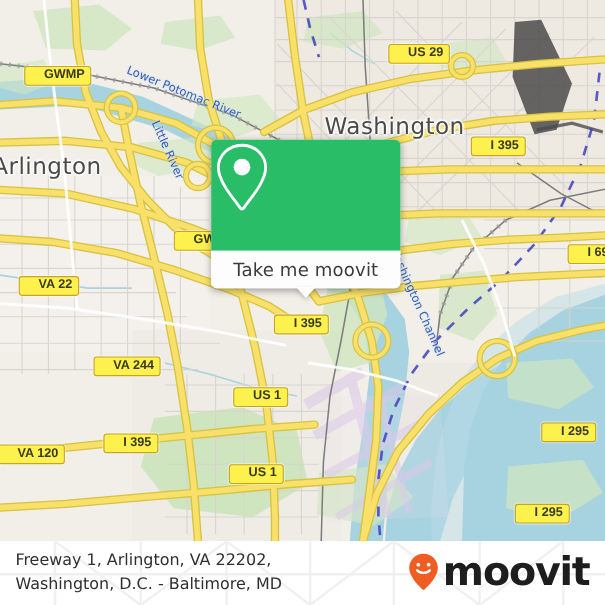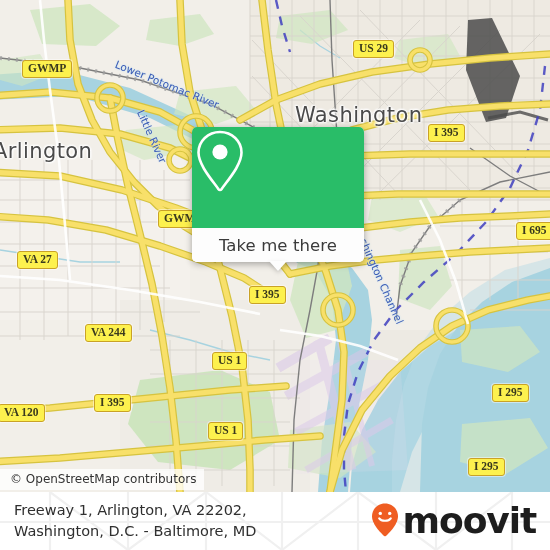--- a/index.html
+++ b/index.html
@@ -30,23 +30,23 @@
     text-shadow:0 0 2px #cfe6f0,0 0 2px #cfe6f0;
   }
 
   
   .shield{
     position:absolute;
     background:#fdf14e;
     border:1.6px solid #c9a227;
     border-radius:3px;
     color:#3a3a1e;
-    font-family:Liberation Serif, serif;
+    font-family:Liberation Sans, sans-serif;
     font-size:11.5px;font-weight:bold;
-    padding:1px 5px 2px 5px;
+    padding:1px 5px 2px 17px;
     line-height:13px;
     white-space:nowrap;
     box-shadow:0 0 0 1px rgba(255,255,255,.45);
   }
 
   
   #popup{
     position:absolute;
     left:192px;top:127px;width:172px;
     border-radius:5px;
@@ -306,46 +306,45 @@
 
     <div class="water-label" style="left:118px;top:58px;transform:rotate(22deg);transform-origin:left top;">Lower Potomac River</div>
     <div class="water-label" style="left:146px;top:108px;transform:rotate(66deg);transform-origin:left top;">Little River</div>
     <div class="water-label" style="left:362px;top:222px;transform:rotate(66deg);transform-origin:left top;">Washington Channel</div>
 
     <div class="shield" style="left:22px;top:60px;">GWMP</div>
     <div class="shield" style="left:158px;top:210px;">GWMP</div>
     <div class="shield" style="left:353px;top:40px;">US 29</div>
     <div class="shield" style="left:428px;top:124px;">I 395</div>
     <div class="shield" style="left:516px;top:222px;">I 695</div>
-    <div class="shield" style="left:17px;top:251px;">VA 27</div>
+    <div class="shield" style="left:17px;top:251px;">VA 22</div>
     <div class="shield" style="left:249px;top:286px;">I 395</div>
     <div class="shield" style="left:85px;top:324px;text-align:right;">VA 244</div>
     <div class="shield" style="left:212px;top:352px;">US 1</div>
     <div class="shield" style="left:94px;top:394px;">I 395</div>
     <div class="shield" style="left:-2px;top:404px;">VA 120</div>
     <div class="shield" style="left:208px;top:422px;">US 1</div>
     <div class="shield" style="left:492px;top:384px;">I 295</div>
     <div class="shield" style="left:468px;top:458px;">I 295</div>
 
     <div id="popup">
       <div id="popup-top">
         <svg width="56" height="68" viewBox="0 0 56 68">
           <path d="M28 5 C16 5 6.5 14.2 6.5 25.6 C6.5 38 20 53 26.5 62.2
                    C27.2 63.2 28.8 63.2 29.5 62.2 C36 53 49.5 38 49.5 25.6
                    C49.5 14.2 40 5 28 5 Z" fill="none" stroke="#ffffff" stroke-width="2.6"></path>
           <circle cx="28" cy="25" r="7.6" fill="#ffffff"></circle>
         </svg>
       </div>
       <div id="popup-bottom">
-        <span id="popup-label">Take me there</span>
+        <span id="popup-label">Take me moovit</span>
       </div>
       <div id="popup-tail"></div>
     </div>
 
-    <div id="attribution">© OpenStreetMap contributors</div>
   </div>
 
   <div id="footer">
     <svg id="footer-watermark" width="550" height="58" viewBox="0 0 550 58">
       <g stroke="#f0f0f0" stroke-width="2.2" fill="none">
         <path d="M50,0 L128,58 M128,58 L206,0 M206,0 L282,58 M282,58 L358,0
                  M358,0 L436,58 M436,58 L512,0"></path>
         <path d="M50,0 L50,58 M128,0 L128,58 M206,0 L206,58 M282,0 L282,58
                  M358,0 L358,58 M436,0 L436,58 M512,0 L512,58"></path>
         <path d="M0,30 L550,30"></path>

